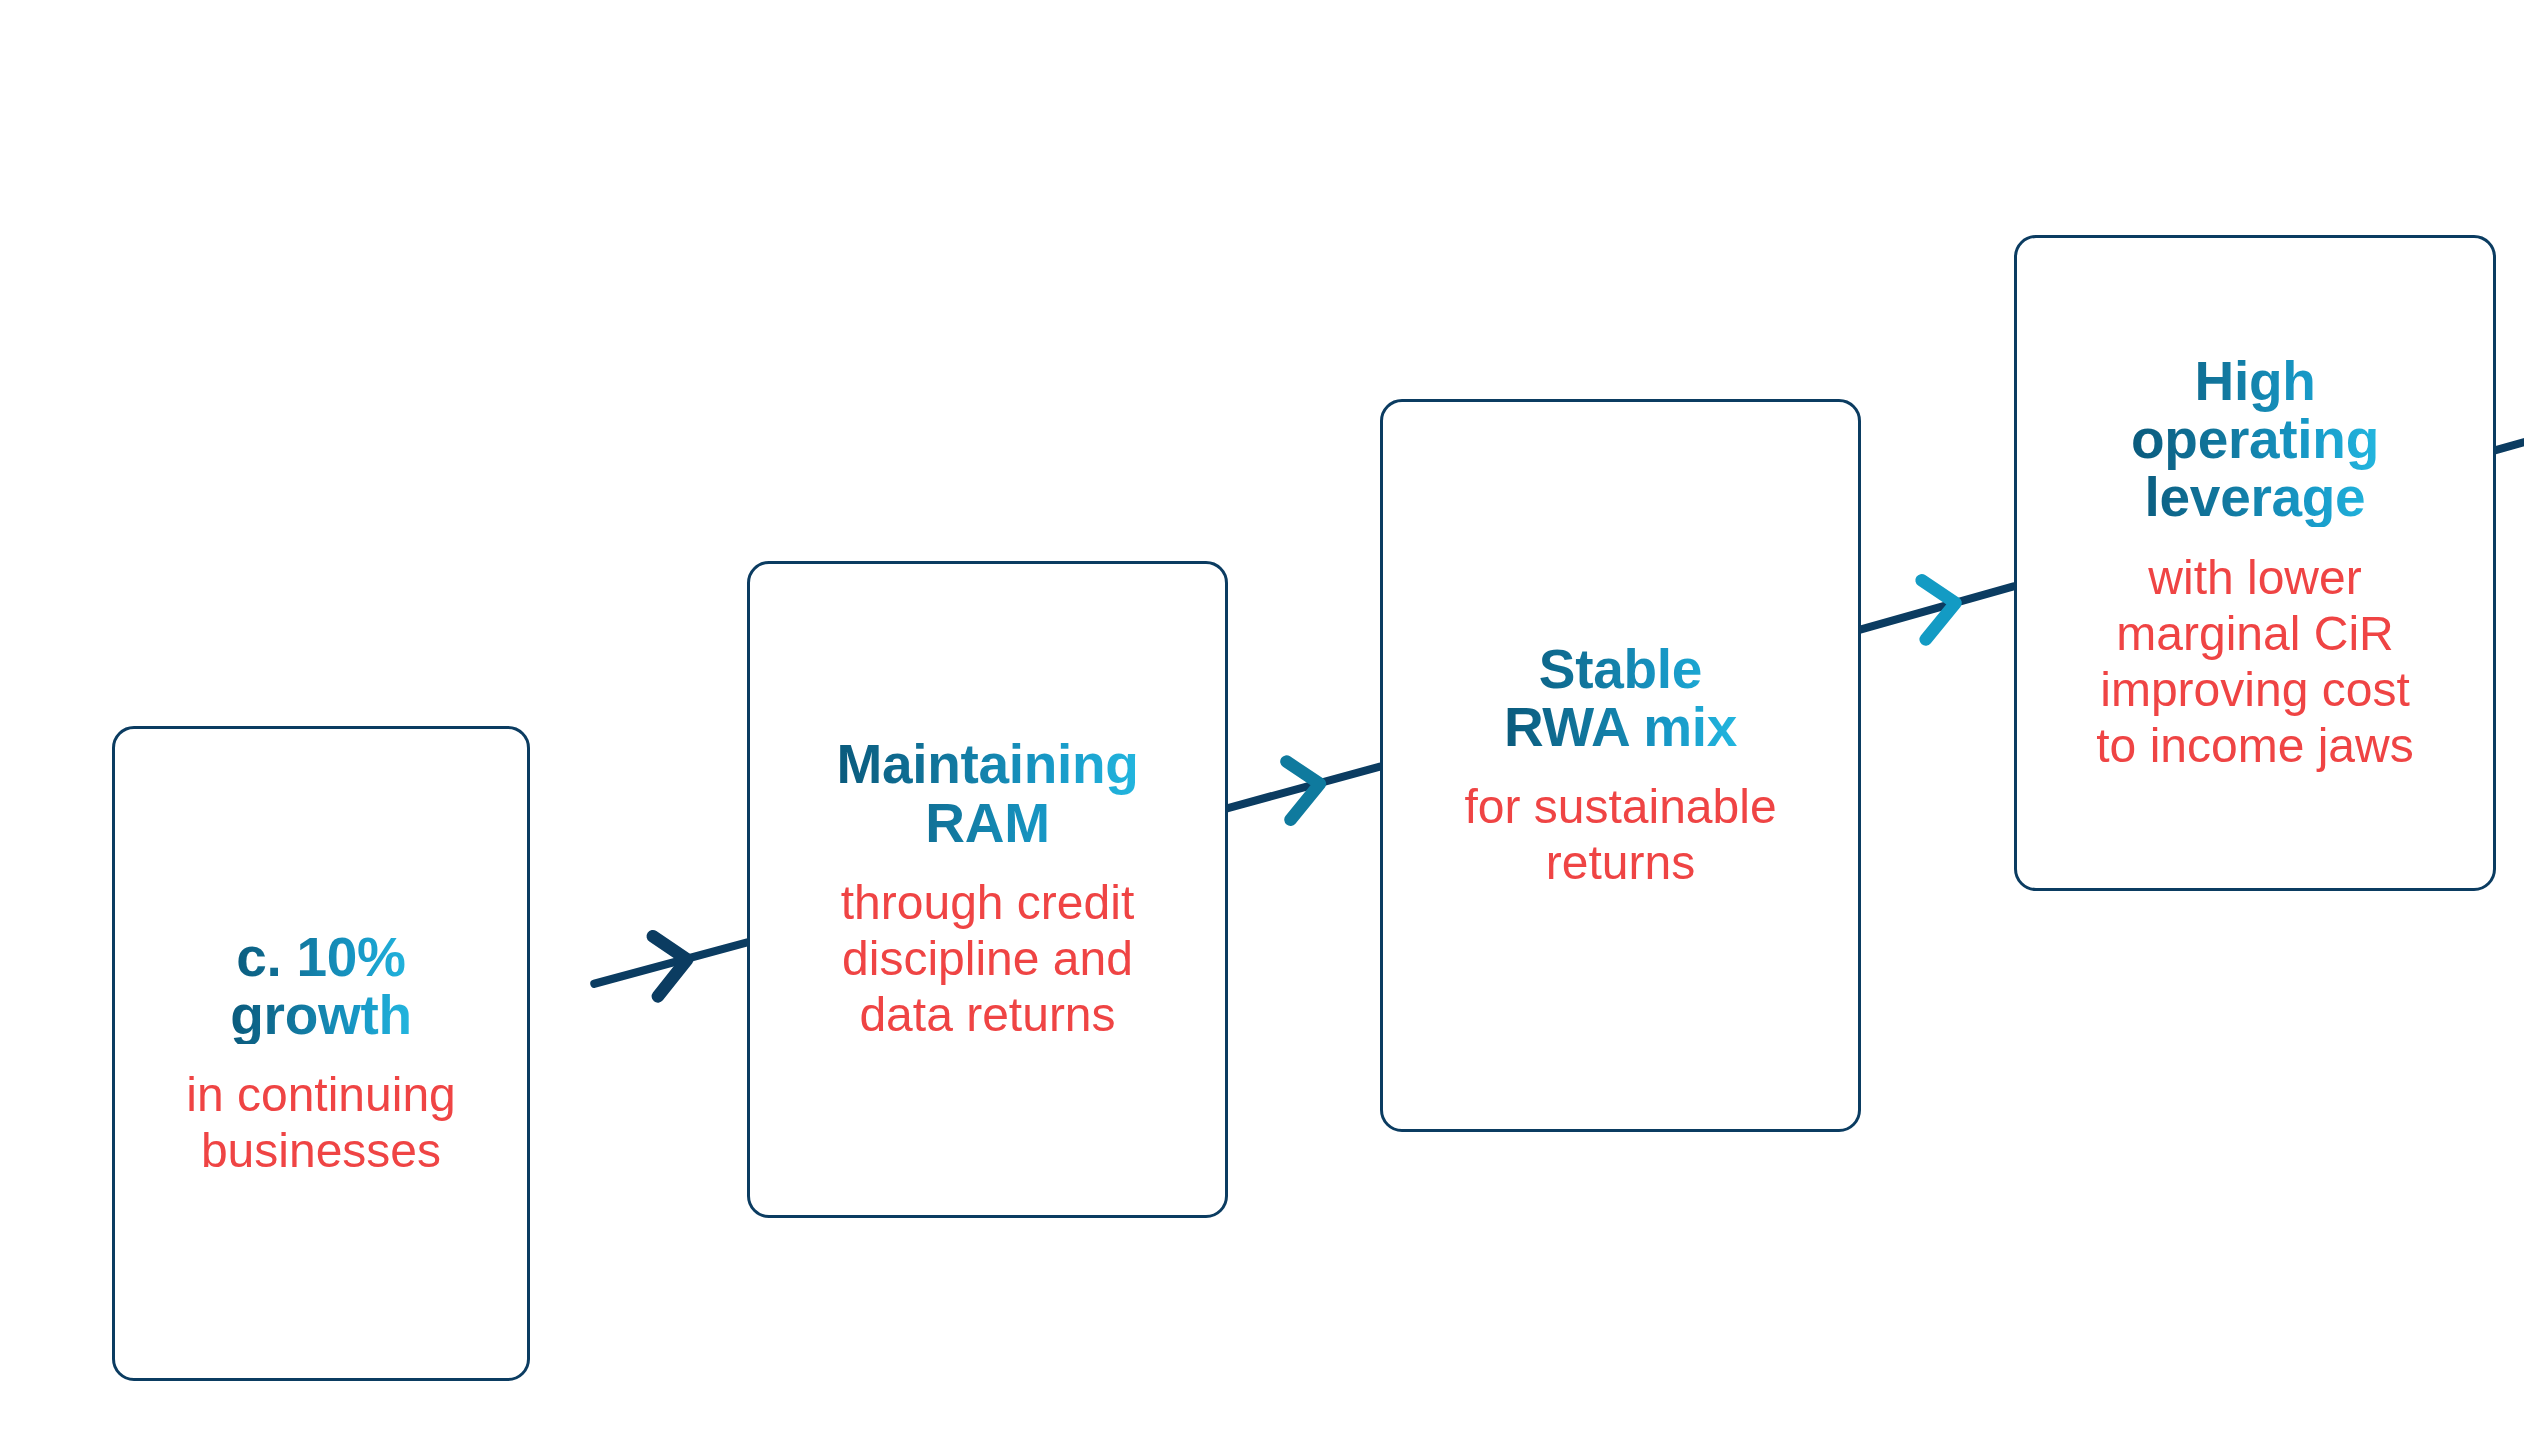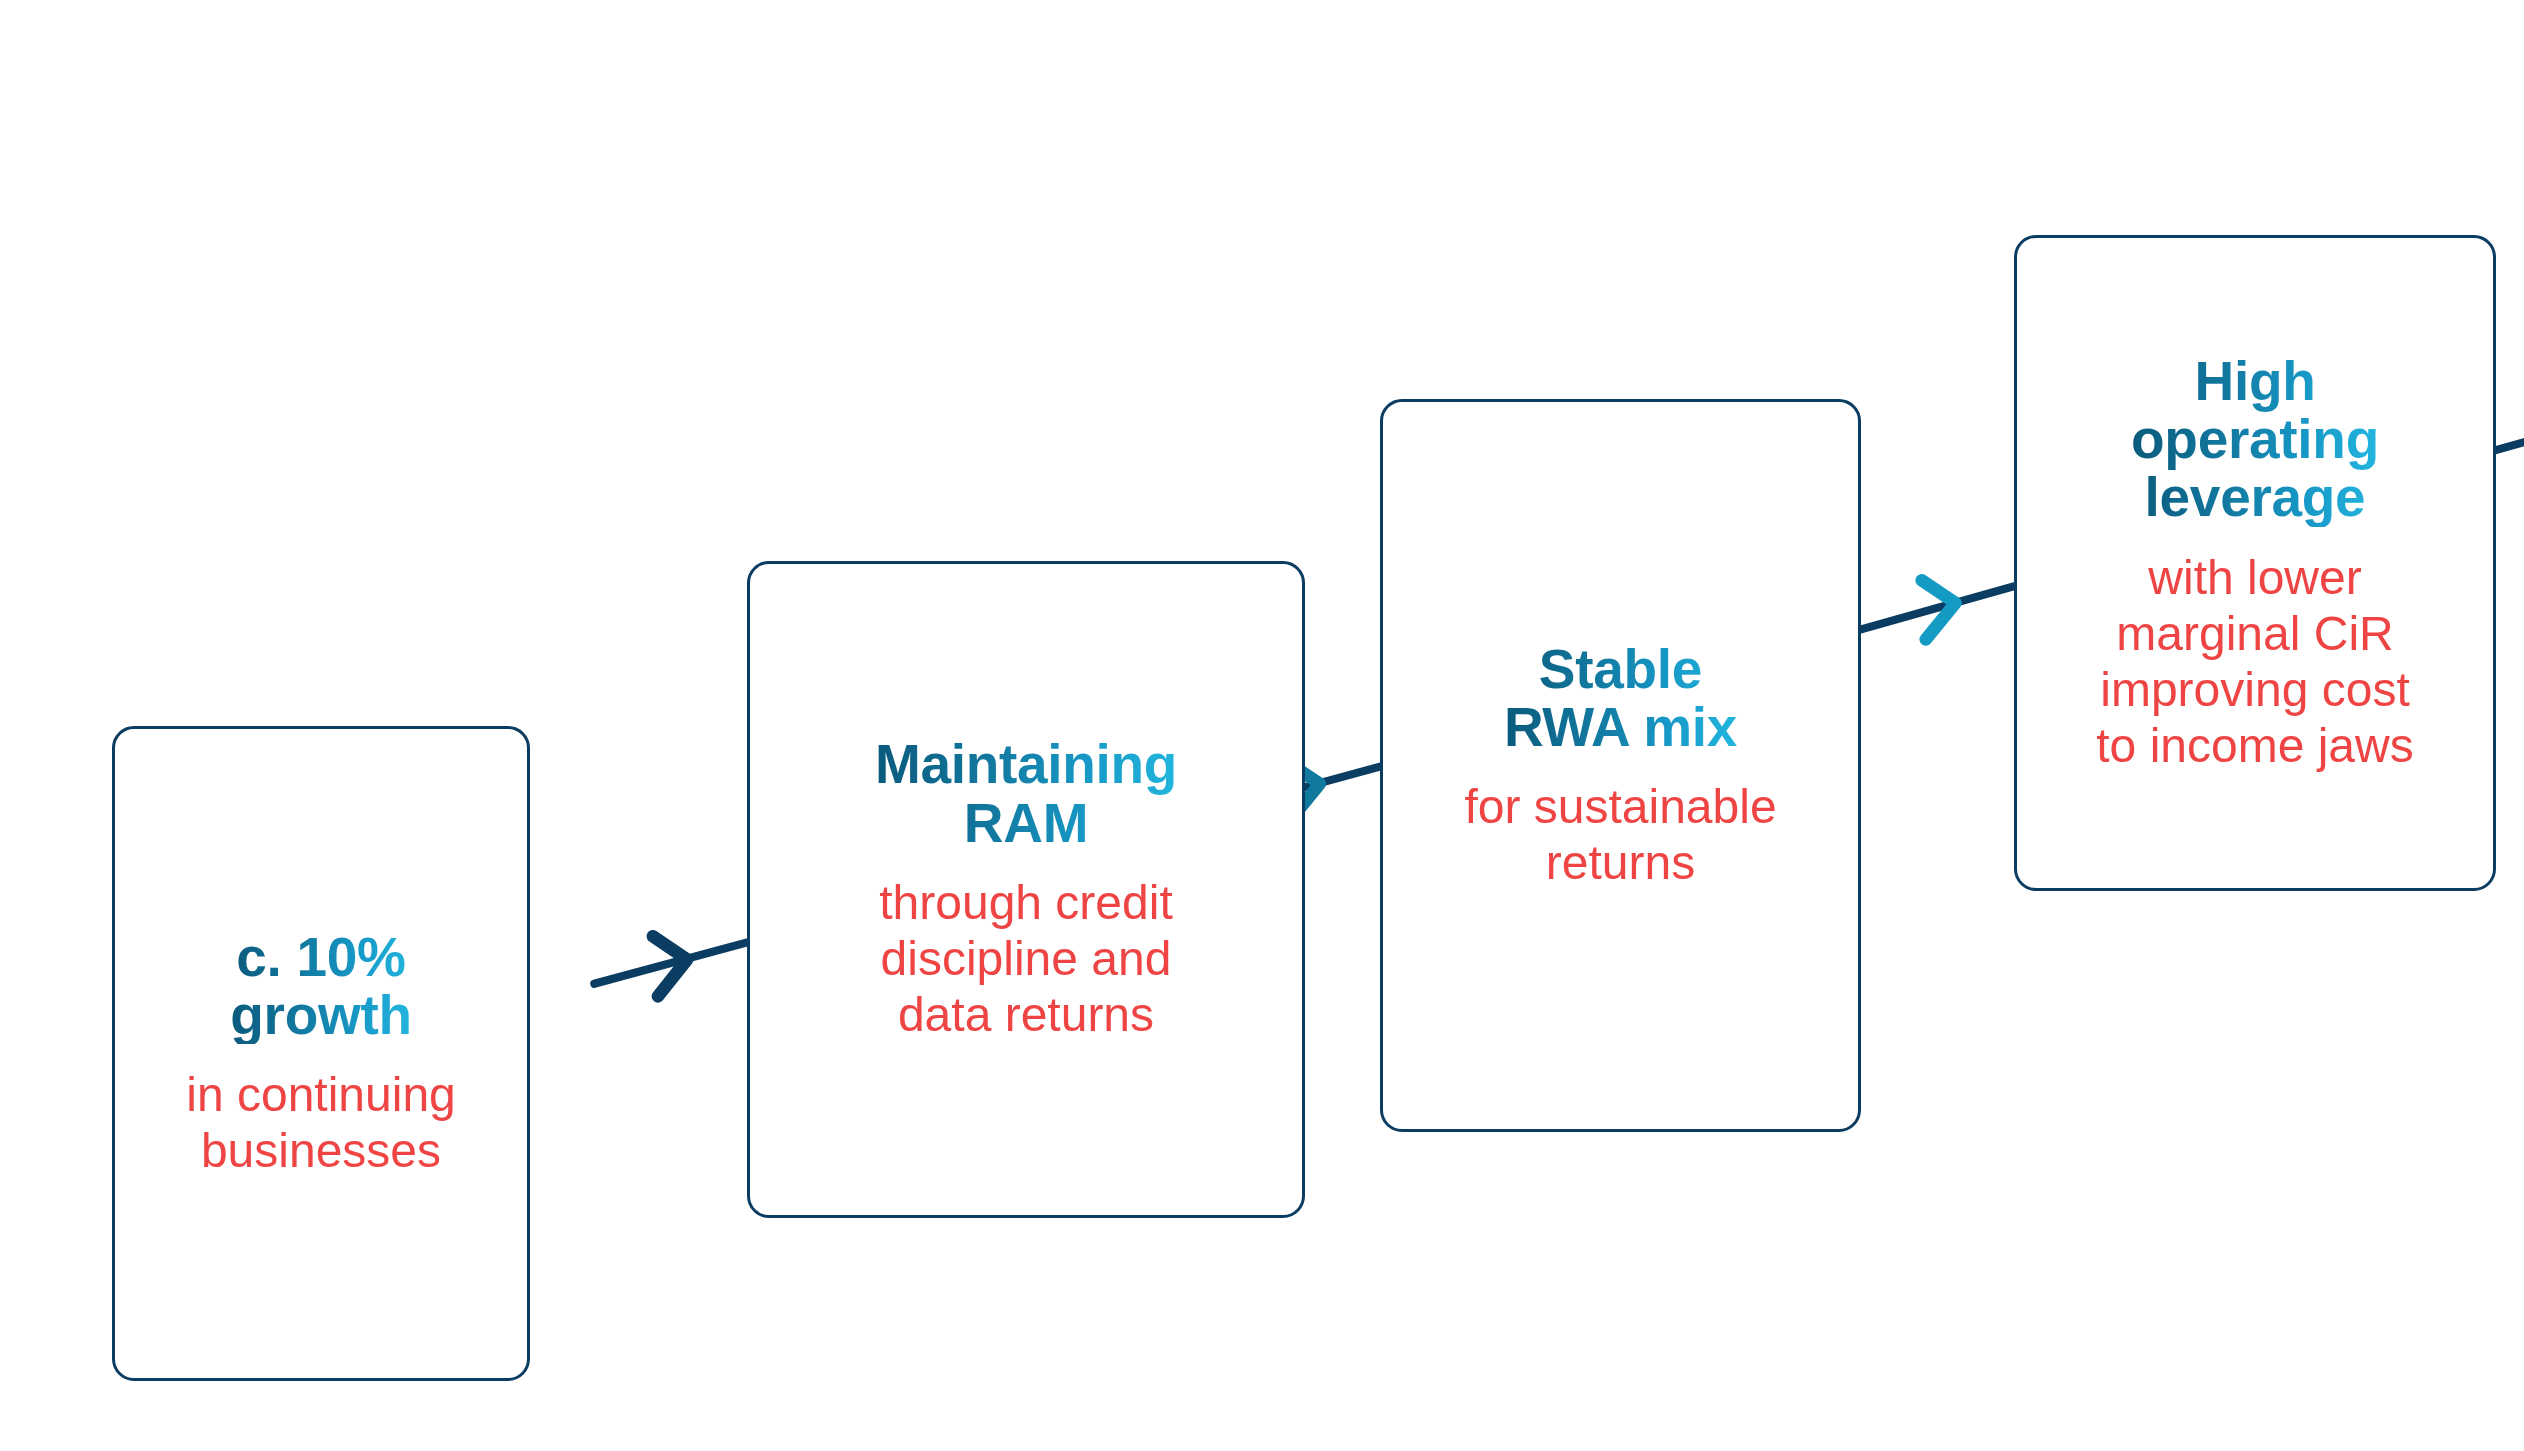--- a/index.html
+++ b/index.html
@@ -49,21 +49,21 @@
     color:#ef4444;
     line-height:1.17;
     font-weight:normal;
   }
 
   
   #box-1 { left:112px;  top:726px; width:418px;  height:655px; }
   #box-1 .step-heading { font-size:55px; margin-bottom:23px; }
   #box-1 .step-sub     { font-size:48px; }
 
-  #box-2 { left:747px; top:561px; width:558px;  height:657px; }
+  #box-2 { left:747px; top:561px; width:481px;  height:657px; }
   #box-2 .step-heading { font-size:55px; margin-bottom:23px; }
   #box-2 .step-sub     { font-size:48px; }
 
   #box-3 { left:1380px; top:399px;  width:481px;  height:733px; }
   #box-3 .step-heading { font-size:55px; margin-bottom:22px; }
   #box-3 .step-sub     { font-size:48px; }
 
   #box-4 { left:2014px; top:235px;  width:482px;  height:656px; }
   #box-4 .step-heading { font-size:55px; margin-bottom:23px; }
   #box-4 .step-sub     { font-size:48px; }

